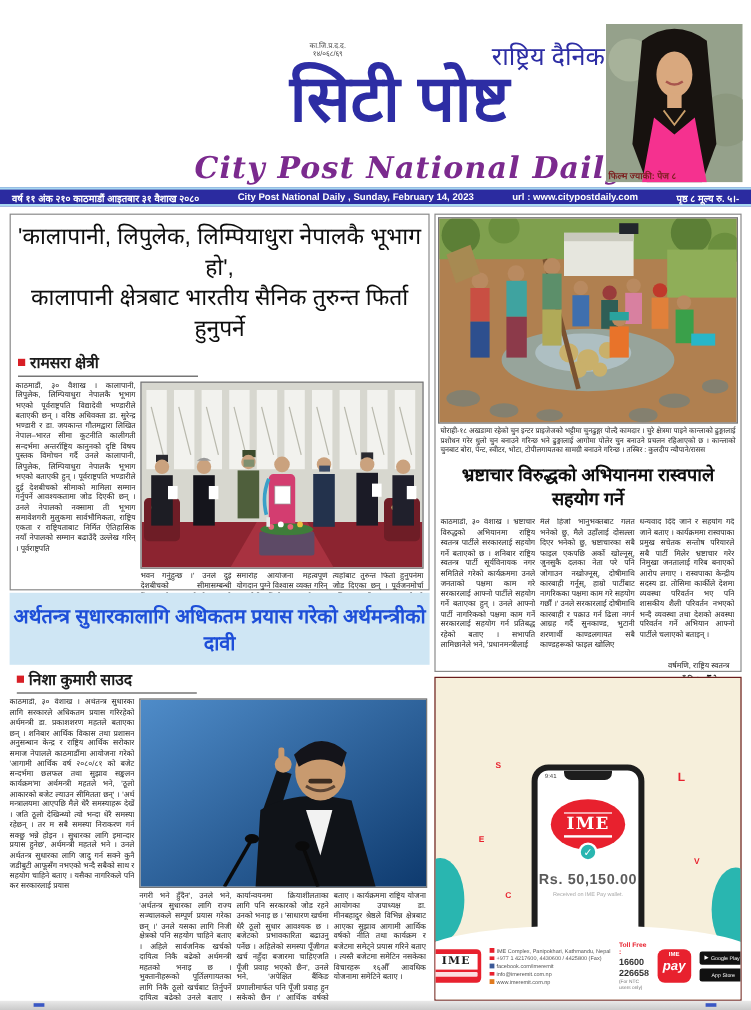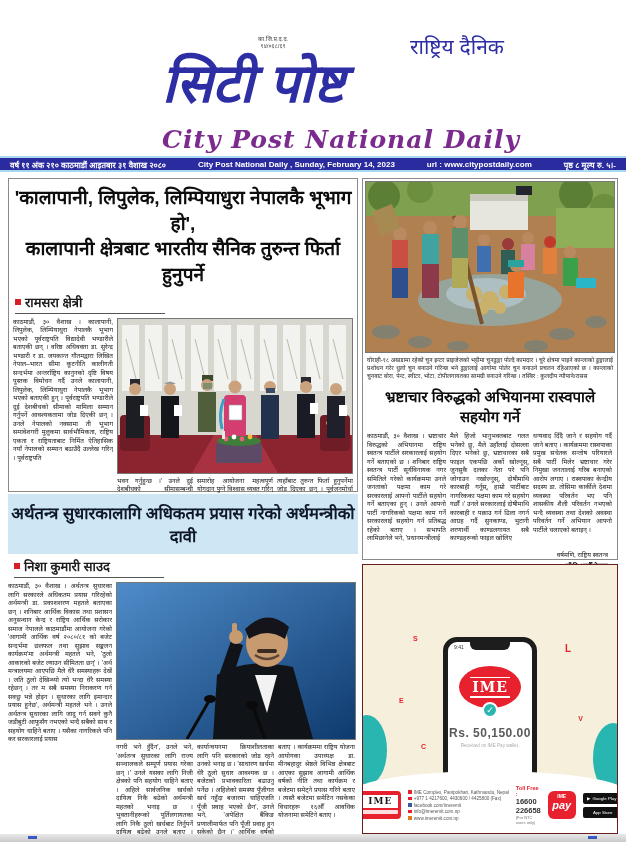--- a/index.html
+++ b/index.html
@@ -4,37 +4,37 @@
 <style>
   * { margin:0; padding:0; box-sizing:border-box; }
   html,body { background:#fff; }
   .page { position:relative; width:626px; height:842px; background:#fff; overflow:hidden;
           font-family:"Liberation Sans","DejaVu Sans",sans-serif; }
   .abs { position:absolute; }
 
   
   .reg { font-size:6px; color:#444; line-height:1.2; text-align:center; }
   .kicker { font-size:21px; font-weight:normal; color:#2d2da4; white-space:nowrap; }
-  .np-title { font-size:54px; font-weight:bold; color:#2d2da4; white-space:nowrap; line-height:1;font-style:italic; }
+  .np-title { font-size:54px; font-weight:bold; color:#2d2da4; white-space:nowrap; text-align:center; line-height:1; }
   .en-title { font-family:"DejaVu Serif","Liberation Serif",serif; font-style:italic; font-weight:bold;
               font-size:25px; color:#7b2a8e; white-space:nowrap; text-align:center; letter-spacing:1px; }
   .promo-photo { width:114px; height:132px; overflow:hidden; }
   .promo-cap { position:absolute; left:2px; bottom:1px; font-size:7.5px; font-weight:bold; color:#7a1f1f; }
 
   
   .datebar { left:0; top:156px; width:626px; height:16px; background:#2b2ba0;
              border-top:2px solid #a8d8f0; border-bottom:2px solid #a8d8f0;
              display:flex; align-items:center; justify-content:space-between; padding:0 10px;
              color:#fff; font-size:8px; font-weight:bold; white-space:nowrap; }
 
   
   .storybox { border:1px solid #8a8a8a; background:#fff; }
-  .h1a { font-size:19px; font-weight:bold; color:#0d0d0d; text-align:center; line-height:1.35; padding:6px 2px 2px; }
+  .h1a { font-size:19px; font-weight:normal; color:#0d0d0d; text-align:center; line-height:1.35; padding:6px 2px 2px; }
   .h2a { font-size:15px; font-weight:bold; color:#0d0d0d; text-align:center; line-height:1.3; padding:4px 2px; }
-  .h3a { font-size:16.5px; font-weight:bold; color:#0f172a; text-align:center; background:#cfe6f4; padding:7px 2px; }
+  .h3a { font-size:16.5px; font-weight:bold; color:#1d4ed8; text-align:center; background:#cfe6f4; padding:7px 2px; }
   .byline { display:flex; align-items:center; gap:4px; margin:3px 6px 2px; padding-bottom:2px;
             border-bottom:1px solid #555; width:150px; }
   .byline .sq { width:6px; height:6px; background:#d81f26; display:inline-block; }
   .byline .nm { font-size:13px; font-weight:bold; color:#1c1c1c; }
   .bodytext { font-size:6.4px; line-height:1.33; text-align:justify; color:#1c1c1c; overflow:hidden; }
   .cols { display:flex; gap:4px; }
   .contd { font-size:6.6px; font-weight:bold; color:#111; text-align:right; padding:2px 4px 0 0; }
   .signoff { font-size:6.4px; color:#1c1c1c; text-align:right; padding-right:4px; }
   .caption { font-size:6px; line-height:1.35; text-align:justify; color:#222; padding:3px 4px; }
   .photoframe { border:1px solid #777; overflow:hidden; background:#ccc; }
@@ -96,20 +96,34 @@
   <div class="abs" style="left:162px; top:24px; width:342px; height:130px;">
     <div class="abs reg" style="left:96px; top:12px;">
       <div>का.जि.प्र.द.द.</div>
       <div>१४/०६८/६९</div>
     </div>
     <div class="abs kicker" style="right:0; top:8px;">राष्ट्रिय दैनिक</div>
     <div class="abs np-title" style="left:0; width:100%; top:32px;">सिटी पोष्ट</div>
     <div class="abs en-title" style="left:0; width:100%; bottom:0;">City Post National Daily</div>
   </div>
 
+  <div class="abs promo-photo" style="left:505px; top:20px;">
+    <svg width="114" height="132" viewBox="0 0 114 132">
+      <rect width="114" height="132" fill="#95a18b"></rect>
+      <circle cx="20" cy="30" r="18" fill="#a7b29a"></circle>
+      <circle cx="100" cy="80" r="22" fill="#8c987f"></circle>
+      <path d="M30,14 Q57,-6 84,14 L92,100 L80,132 L34,132 L22,100 Z" fill="#17120f"></path>
+      <ellipse cx="57" cy="42" rx="15" ry="19" fill="#d9a87e"></ellipse>
+      <path d="M50,48 q7,5 14,0" stroke="#a8554d" stroke-width="2" fill="none"></path>
+      <rect x="51" y="58" width="12" height="12" fill="#d9a87e"></rect>
+      <path d="M30,132 L40,78 L57,92 L74,78 L84,132 Z" fill="#f5318f"></path>
+      <path d="M48,72 L57,84 L66,72" stroke="#caa06a" stroke-width="1.5" fill="none"></path>
+    </svg>
+    <div class="promo-cap">फिल्म ज्याकी:  पेज ८</div>
+  </div>
 
   <div class="abs datebar">
     <span>वर्ष ११      अंक २१०   काठमाडौं      आइतबार  ३१  वैशाख  २०८०</span>
     <span>City Post National Daily , Sunday,  February 14,    2023</span>
     <span>url : www.citypostdaily.com</span>
     <span>पृष्ठ ८     मूल्य रु. ५।-</span>
   </div>
 
   <div class="abs storybox" style="left:8px; top:178px; width:350px; height:314px;">
     <div class="h1a">

